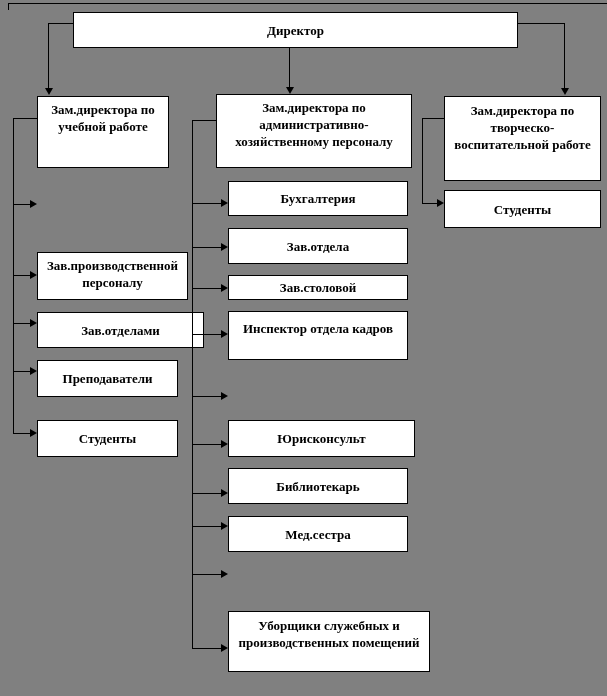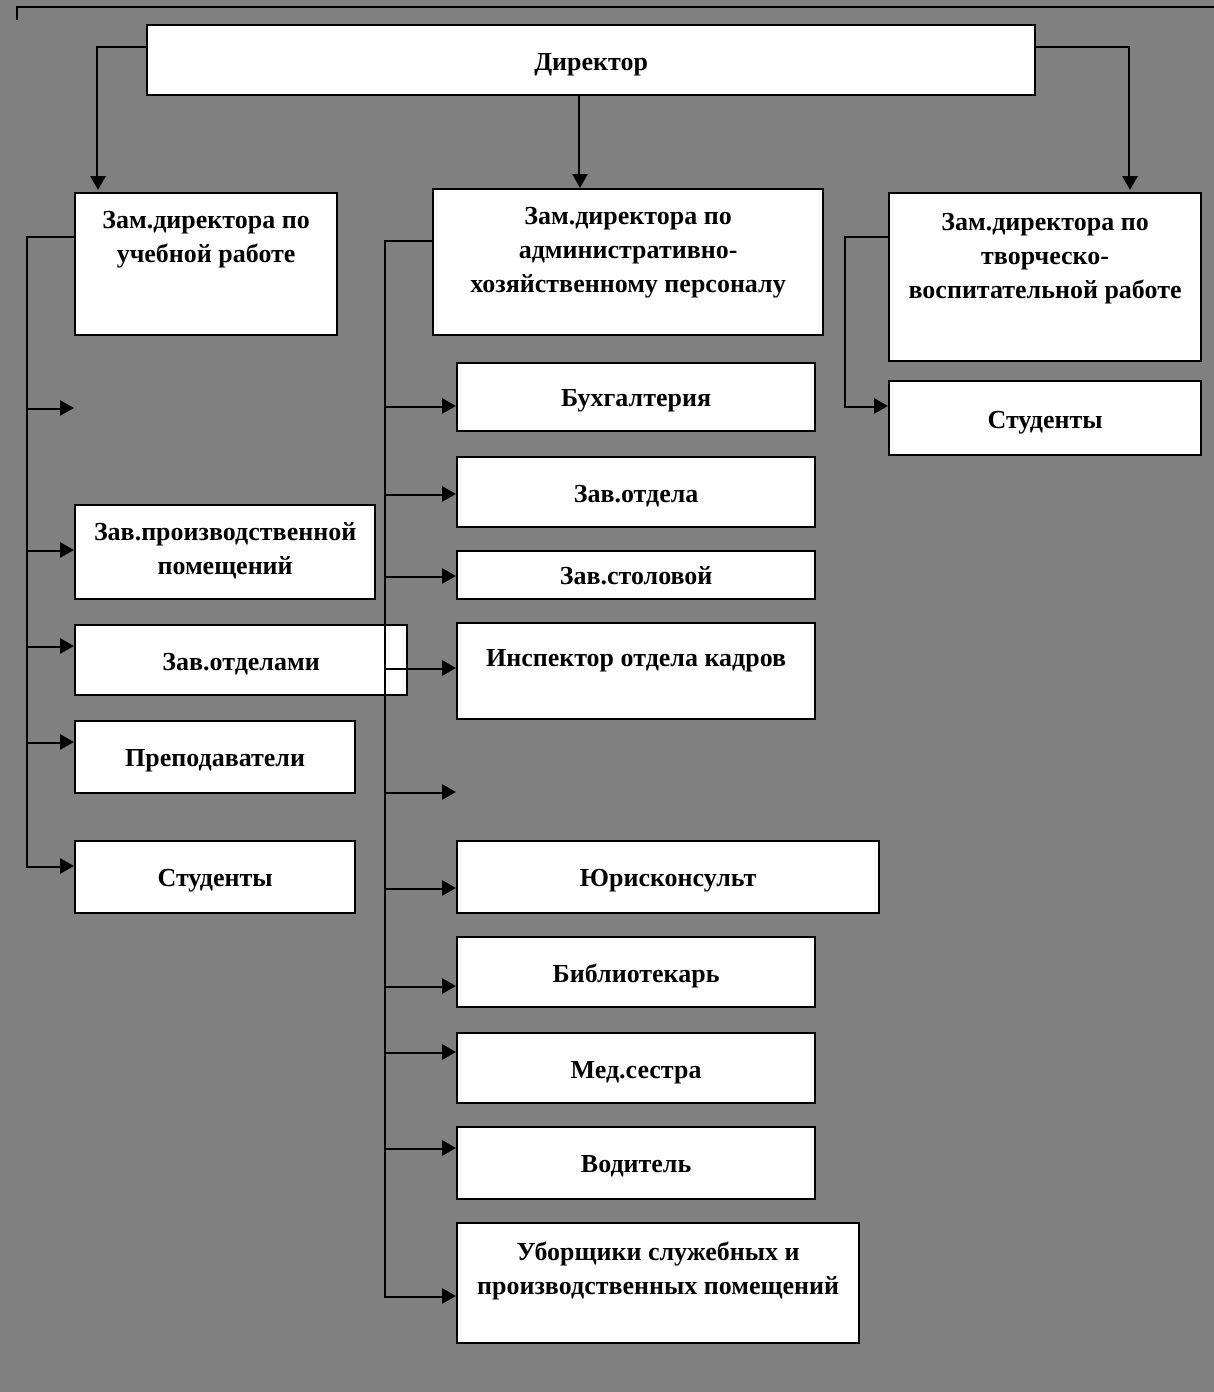--- a/index.html
+++ b/index.html
@@ -70,21 +70,21 @@
 
   <div class="box top-align" style="left:444px;top:96px;width:157px;height:85px;padding-top:5px;">
     <span class="tl">Зам.директора по</span>
     <span class="tl">творческо-</span>
     <span class="tl">воспитательной работе</span>
   </div>
 
 
   <div class="box top-align" style="left:37px;top:252px;width:151px;height:48px;padding-top:4px;">
     <span class="tl">Зав.производственной</span>
-    <span class="tl">помещений</span>
+    <span class="tl">персоналу</span>
   </div>
 
   <div class="box" style="left:37px;top:312px;width:167px;height:36px;">
     <span class="tl">Зав.отделами</span>
   </div>
 
   <div class="box" style="left:37px;top:360px;width:141px;height:37px;">
     <span class="tl">Преподаватели</span>
   </div>
 
@@ -102,35 +102,32 @@
 
   <div class="box" style="left:228px;top:275px;width:180px;height:25px;">
     <span class="tl">Зав.столовой</span>
   </div>
 
   <div class="box top-align" style="left:228px;top:311px;width:180px;height:49px;padding-top:8px;text-align:right;">
     <span class="tl">Инспектор отдела кадров</span>
   </div>
 
 
-  <div class="box" style="left:228px;top:420px;width:212px;height:37px;">
+  <div class="box" style="left:228px;top:420px;width:187px;height:37px;">
     <span class="tl">Юрисконсульт</span>
   </div>
 
   <div class="box" style="left:228px;top:468px;width:180px;height:36px;">
     <span class="tl">Библиотекарь</span>
   </div>
 
   <div class="box" style="left:228px;top:516px;width:180px;height:36px;font-family:Liberation Serif, serif;">
     <span class="tl">Мед.сестра</span>
   </div>
 
-  <div class="box" style="left:228px;top:563px;width:180px;height:37px;">
-    <span class="tl">Водитель</span>
-  </div>
 
   <div class="box top-align" style="left:228px;top:611px;width:202px;height:61px;padding-top:5px;">
     <span class="tl">Уборщики служебных и</span>
     <span class="tl">производственных помещений</span>
   </div>
 
   <div class="box" style="left:444px;top:190px;width:157px;height:38px;">
     <span class="tl">Студенты</span>
   </div>
 

